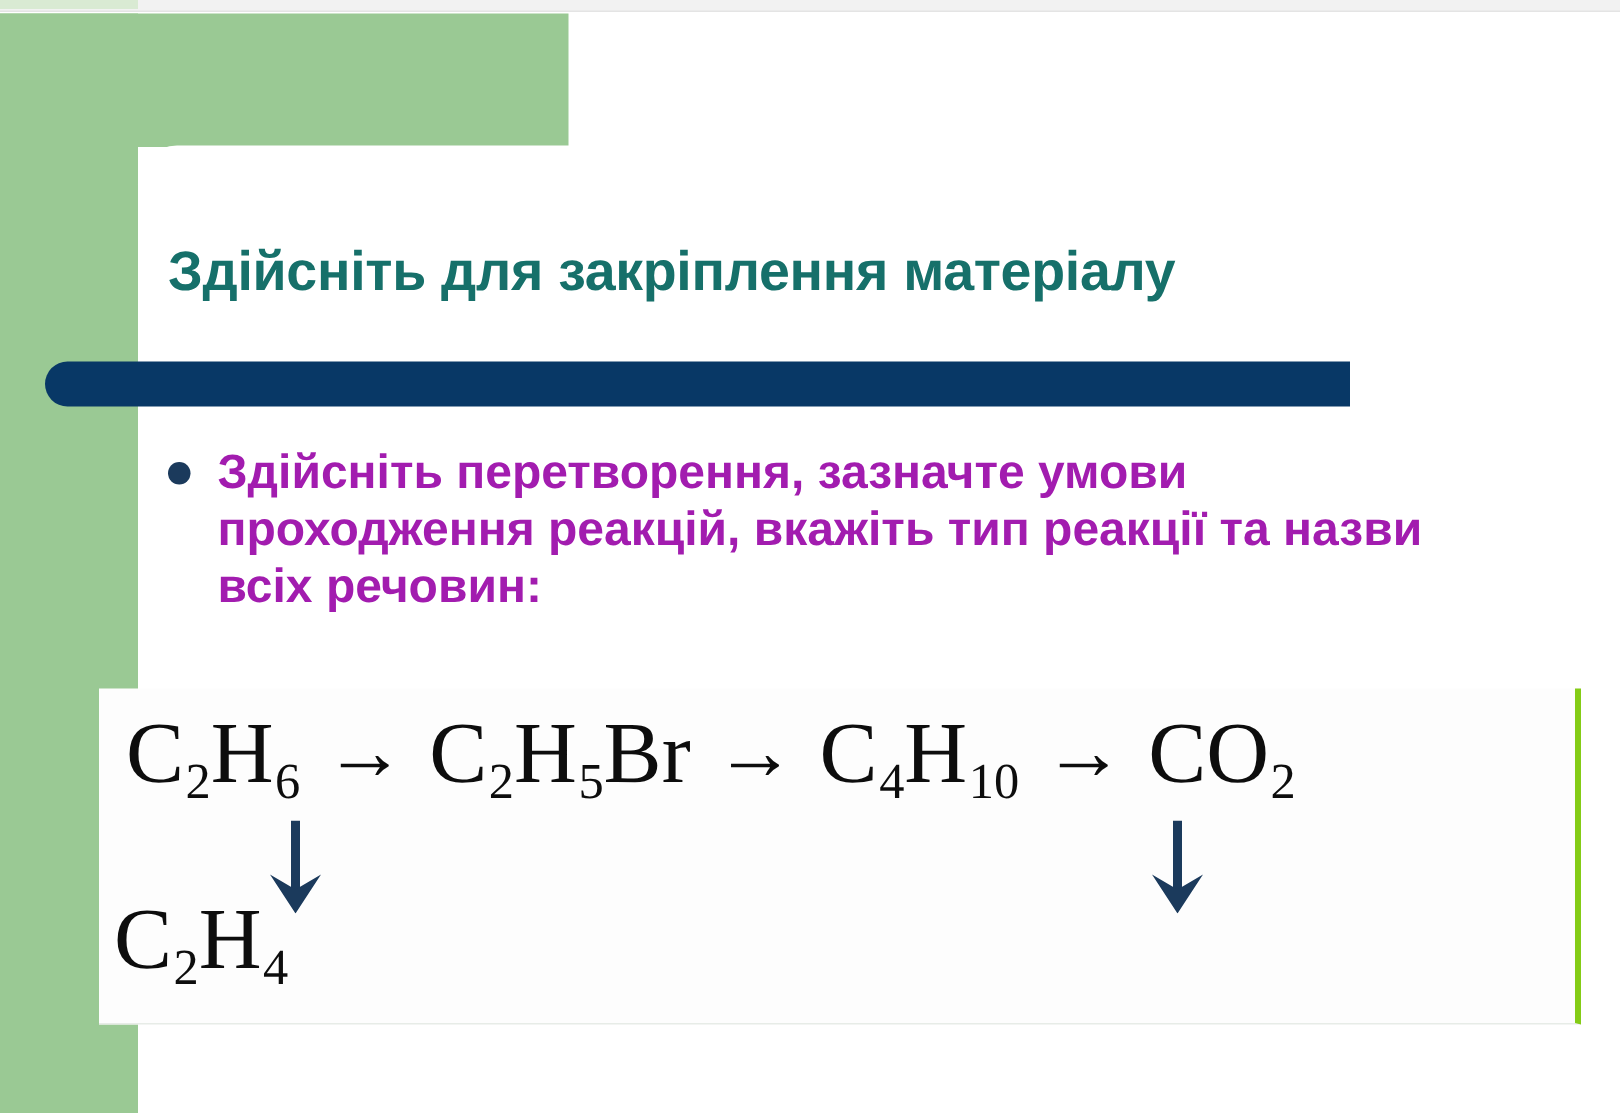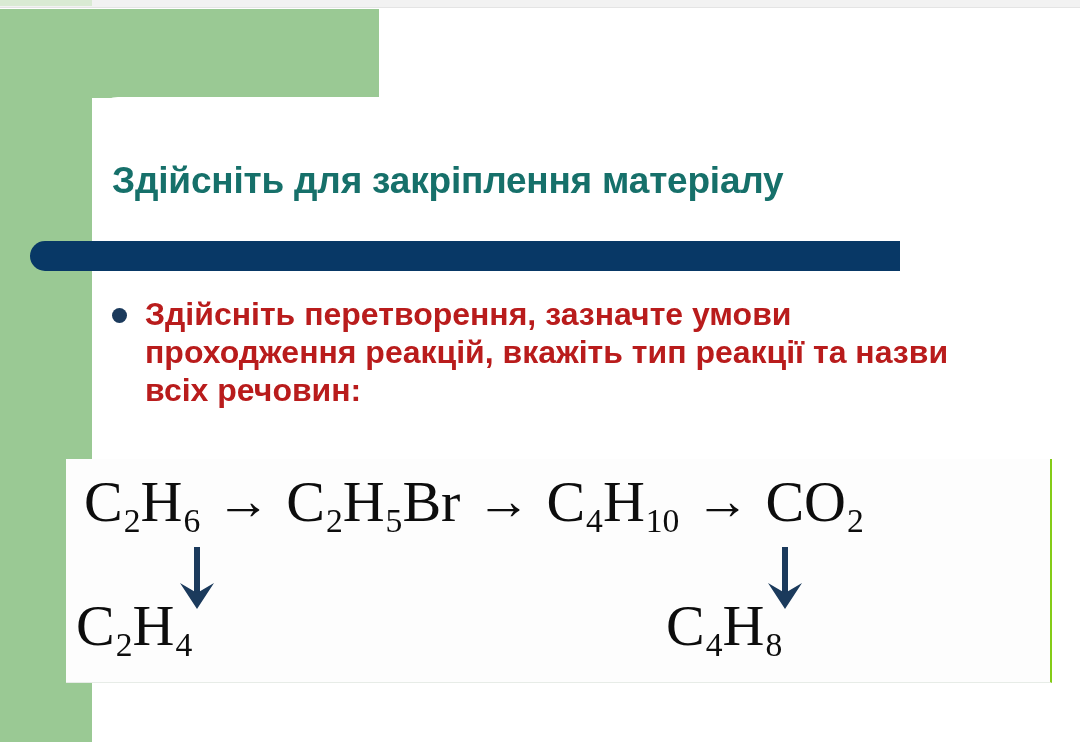--- a/index.html
+++ b/index.html
@@ -116,34 +116,34 @@
     height: 15px;
     border-radius: 50%;
     background: #1b3a5c;
     margin-top: 12px;
     margin-right: 18px;
     flex: none;
   }
   .bullet-text {
     font-size: 32px;
     line-height: 1.18;
-    color: #b91c1c;
+    color: #a21caf;
     font-weight: 600;
     max-width: 825px;
   }
 
   
   .formula-box {
     position: absolute;
     left: 66px;
     top: 459px;
     width: 984px;
     height: 223px;
     background: #fdfdfd;
-    border-right: 2px solid #84cc16;
+    border-right: 4px solid #84cc16;
     border-bottom: 1px solid #e7ece7;
     overflow: hidden;
     font-family: "Liberation Serif", serif;
     color: #111111;
   }
 
   .chem {
     position: absolute;
     white-space: nowrap;
     font-family: "Liberation Serif", serif;
@@ -222,17 +222,16 @@
       <polygon points="23,62 6,36 23,46 40,36" fill="#1b3a5c"></polygon>
     </svg>
 
     <svg class="down-arrow down-arrow-right" viewBox="0 0 46 62">
       <line x1="23" y1="0" x2="23" y2="54" stroke="#1b3a5c" stroke-width="6"></line>
       <polygon points="23,62 6,36 23,46 40,36" fill="#1b3a5c"></polygon>
     </svg>
 
     <div class="chem chem-c2h4"><span>C</span><sub>2</sub><span>H</span><sub>4</sub></div>
 
-    <div class="chem chem-c4h8"><span>C</span><sub>4</sub><span>H</span><sub>8</sub></div>
 
   </div>
 
 </div>
 
 </body></html>

